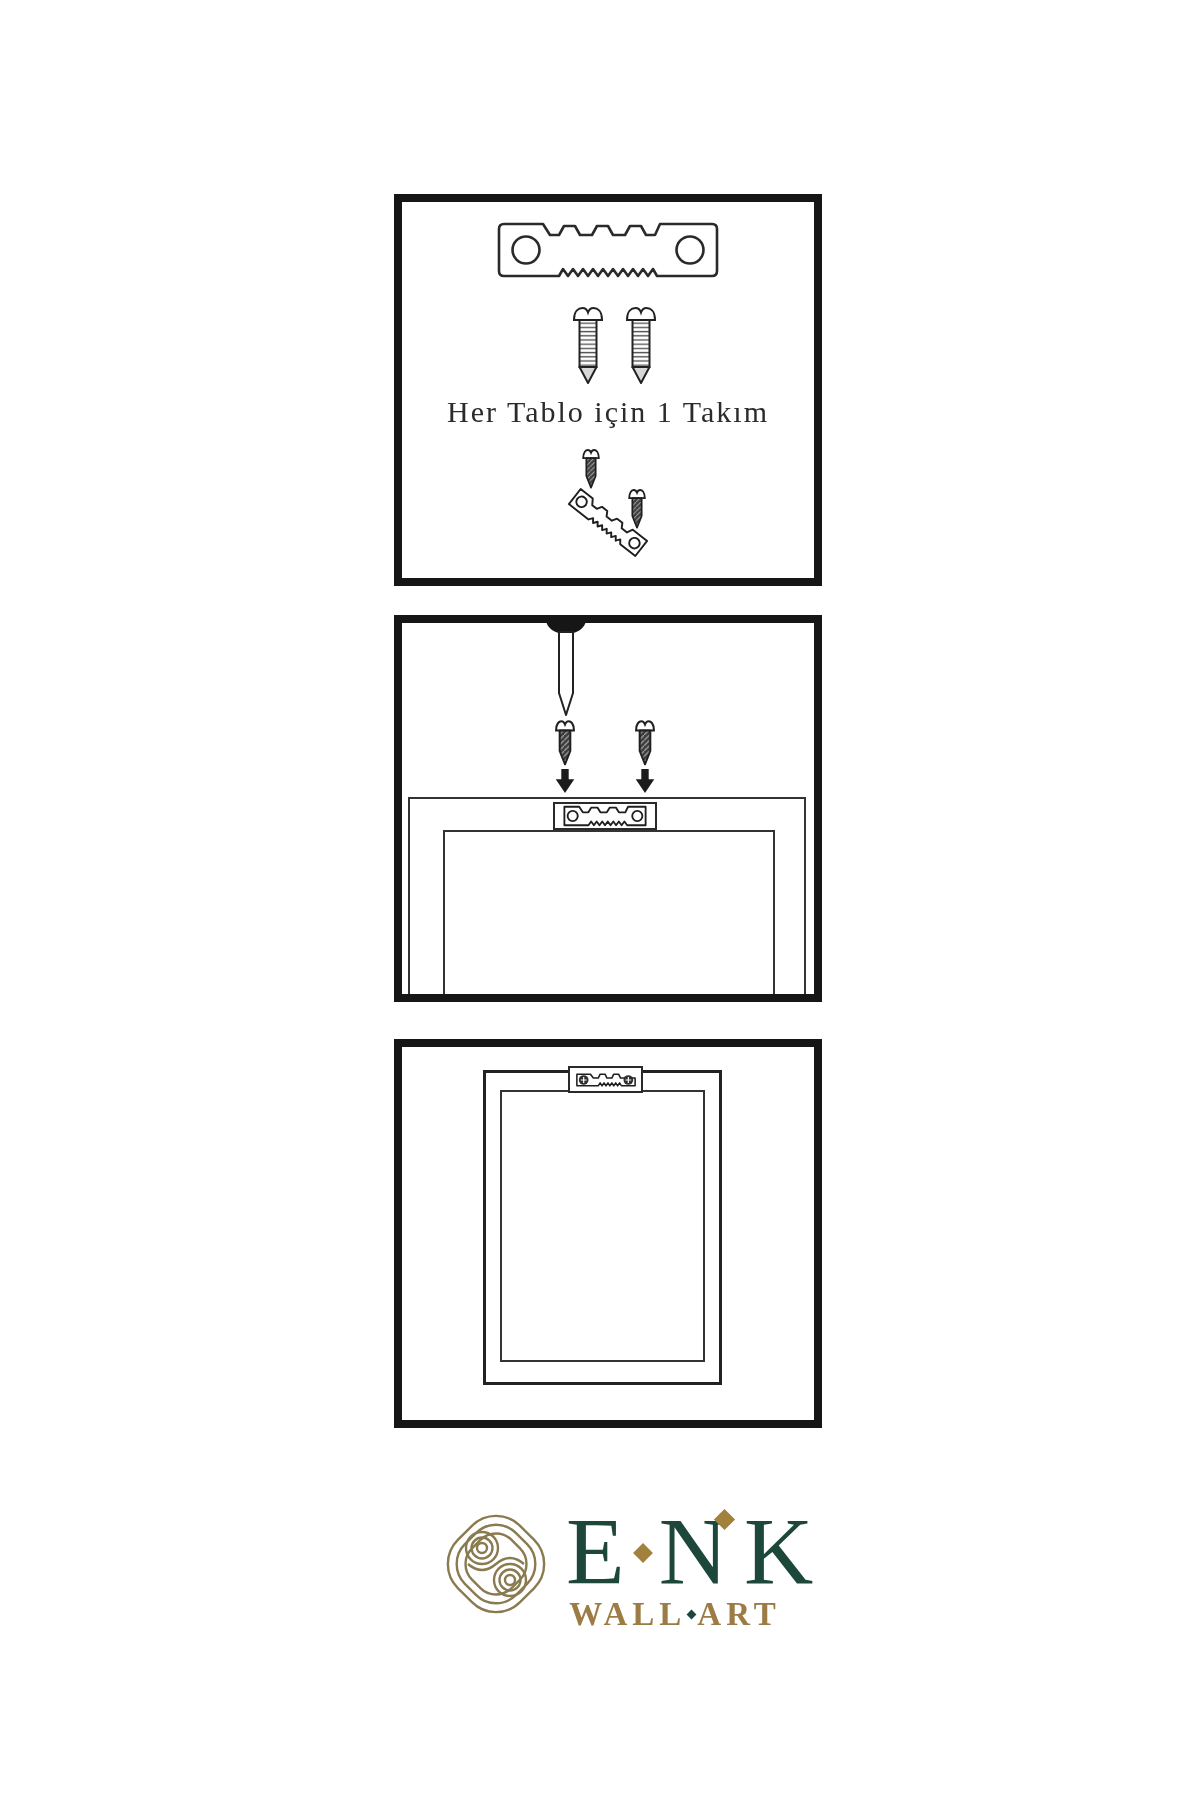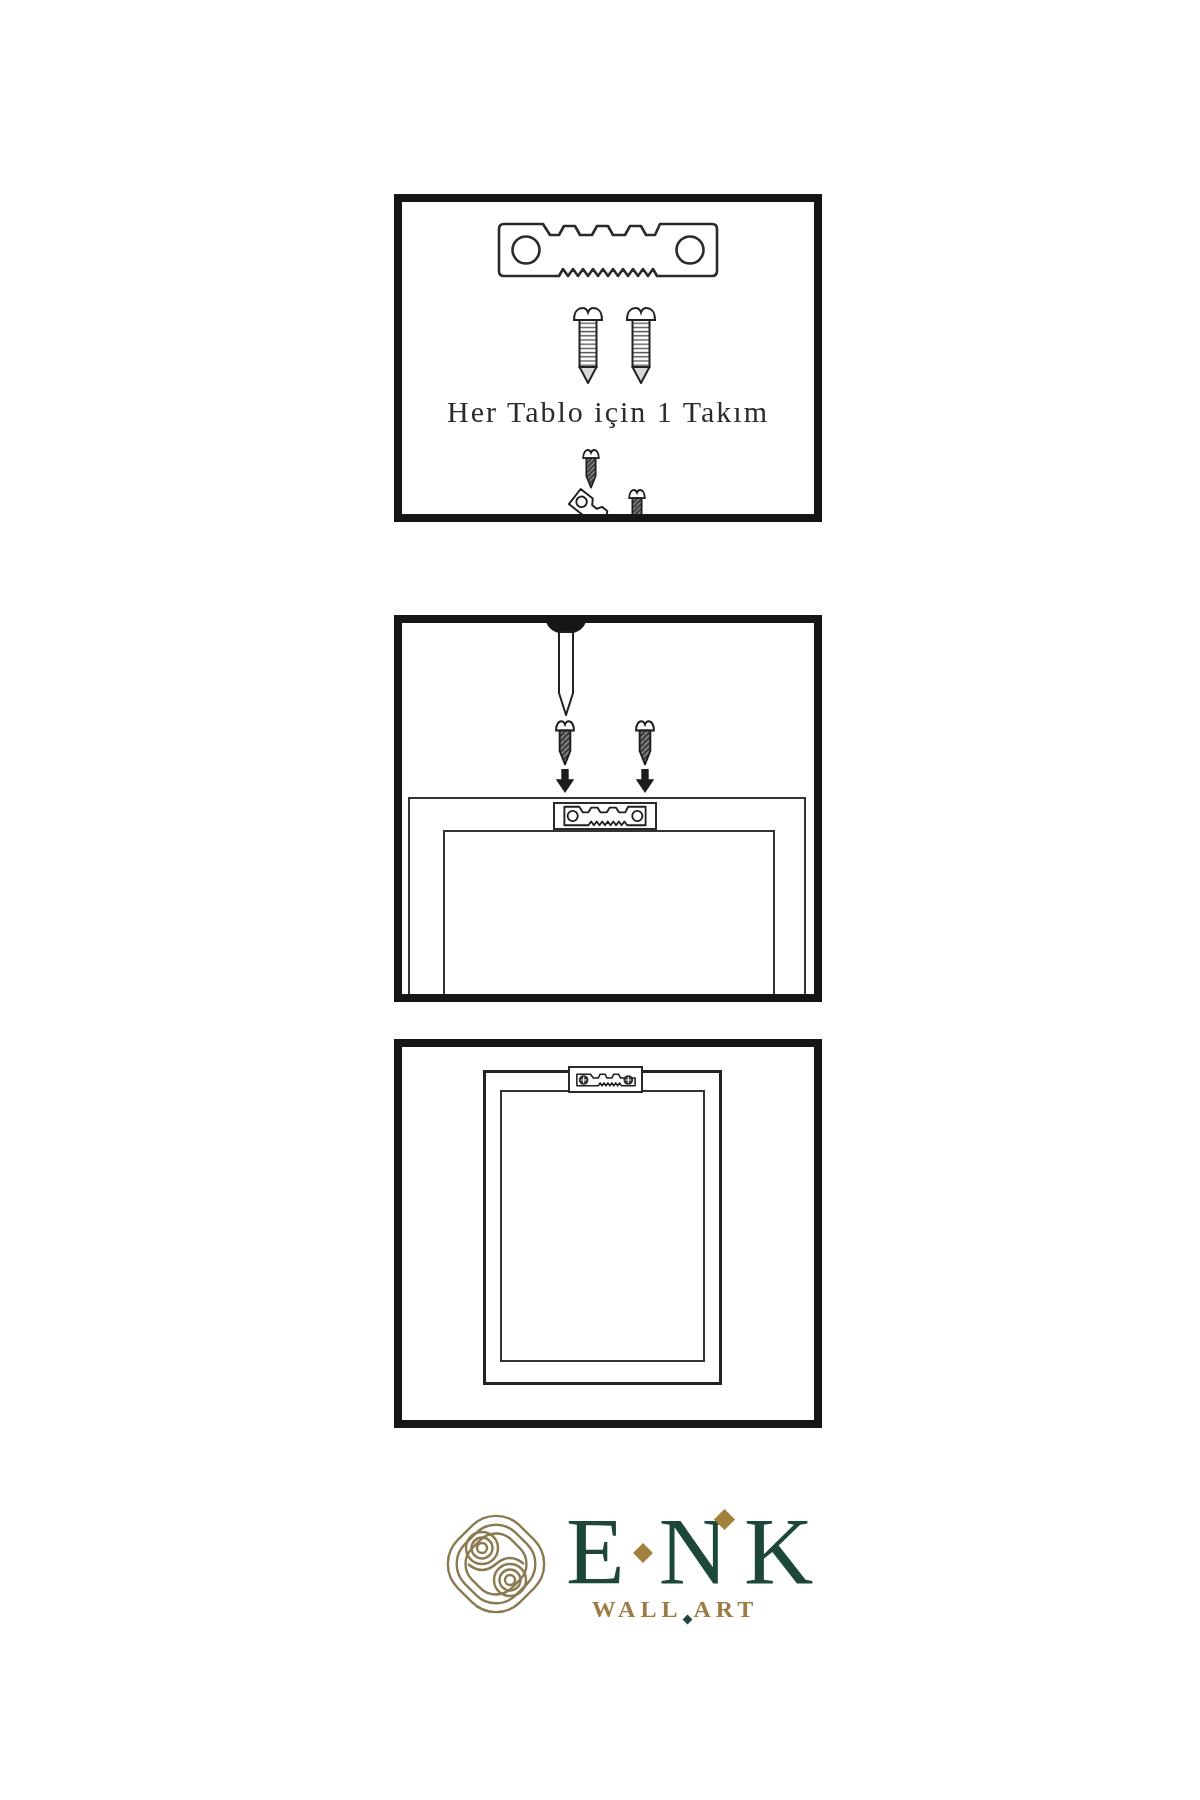--- a/index.html
+++ b/index.html
@@ -25,22 +25,22 @@
   .plate{position:absolute;border:2px solid #2a2a2a;background:#fff;
          display:flex;align-items:center;justify-content:center}
 
   
   .brand-name{position:absolute;color:var(--green);font-weight:normal;
               font-size:96px;line-height:1;letter-spacing:2px;white-space:nowrap}
   .brand-name .letter{display:inline-block}
   .gold-diamond{display:inline-block;background:var(--diamond);transform:rotate(45deg)}
   .d-inline{width:14px;height:14px;position:relative;top:-24px;margin:0 9px}
   .d-float{position:absolute;width:15px;height:15px}
-  .brand-sub{position:absolute;display:flex;align-items:flex-end;justify-content:center;
-             gap:2px;color:var(--gold);font-size:24px;letter-spacing:5px;font-weight:bold}
+  .brand-sub{position:absolute;display:flex;align-items:center;justify-content:center;
+             gap:2px;color:var(--gold);font-size:33px;letter-spacing:5px;font-weight:bold}
   .sub-diamond{width:7px;height:7px;background:var(--green);transform:rotate(45deg)}
   .knot-icon path,.knot-icon rect,.knot-icon circle{stroke:var(--knot);fill:none;stroke-width:2.4}
 </style>
 </head>
 <body>
 
 <div class="stage">
 
   <svg width="0" height="0" style="position:absolute" aria-hidden="true">
     <defs>
@@ -48,21 +48,21 @@
         <rect width="18" height="4.2" fill="#ffffff"></rect>
         <line x1="0" y1="1.4" x2="18" y2="1.4" stroke="#555" stroke-width="1.4"></line>
       </pattern>
       <pattern id="dk" width="6" height="6" patternUnits="userSpaceOnUse">
         <rect width="6" height="6" fill="#3d3d3d"></rect>
         <line x1="-1" y1="7" x2="7" y2="-1" stroke="#a8a8a8" stroke-width="1.3"></line>
       </pattern>
     </defs>
   </svg>
 
-  <div class="panel" style="top:194px;height:328px">
+  <div class="panel" style="top:194px;height:392px">
     <div class="panel-inner">
 
       <div class="abs" style="left:95px;top:20px">
         <svg width="222" height="56" viewBox="0 0 222 56">
           <path d="M7,2 H46 L53,13 H62 L67,4 H78 L83,13 H95 L100,4 H111 L116,13 H128 L133,4 H144 L149,13 H158 L163,2 H215 Q220,2 220,7 V49 Q220,54 215,54 H160 L156,47 L151,54 L146,47 L141,54 L136,47 L131,54 L126,47 L121,54 L116,47 L111,54 L106,47 L101,54 L96,47 L91,54 L86,47 L81,54 L76,47 L71,54 L66,47 L62,54 H7 Q2,54 2,49 V7 Q2,2 7,2 Z" fill="#fff" stroke="#2a2a2a" stroke-width="2.6" stroke-linejoin="round"></path>
           <circle cx="29" cy="28" r="13.5" fill="#fff" stroke="#2a2a2a" stroke-width="2.6"></circle>
           <circle cx="193" cy="28" r="13.5" fill="#fff" stroke="#2a2a2a" stroke-width="2.6"></circle>
         </svg>
       </div>
 

